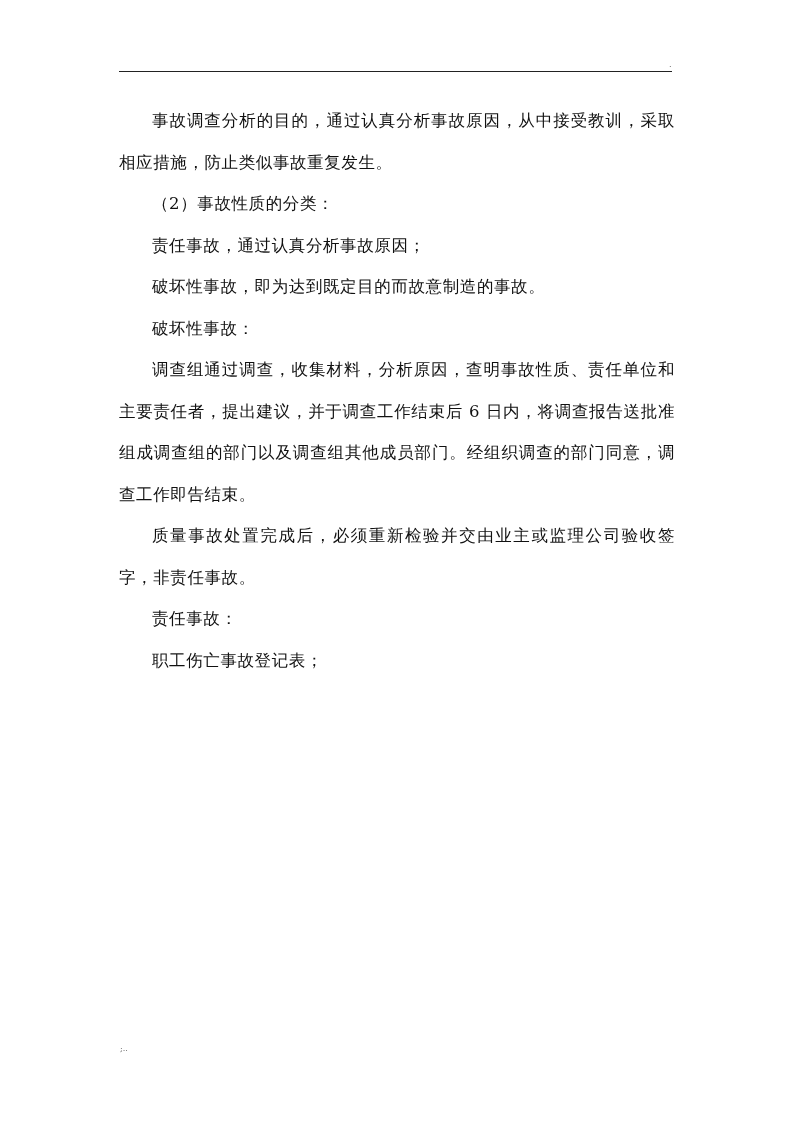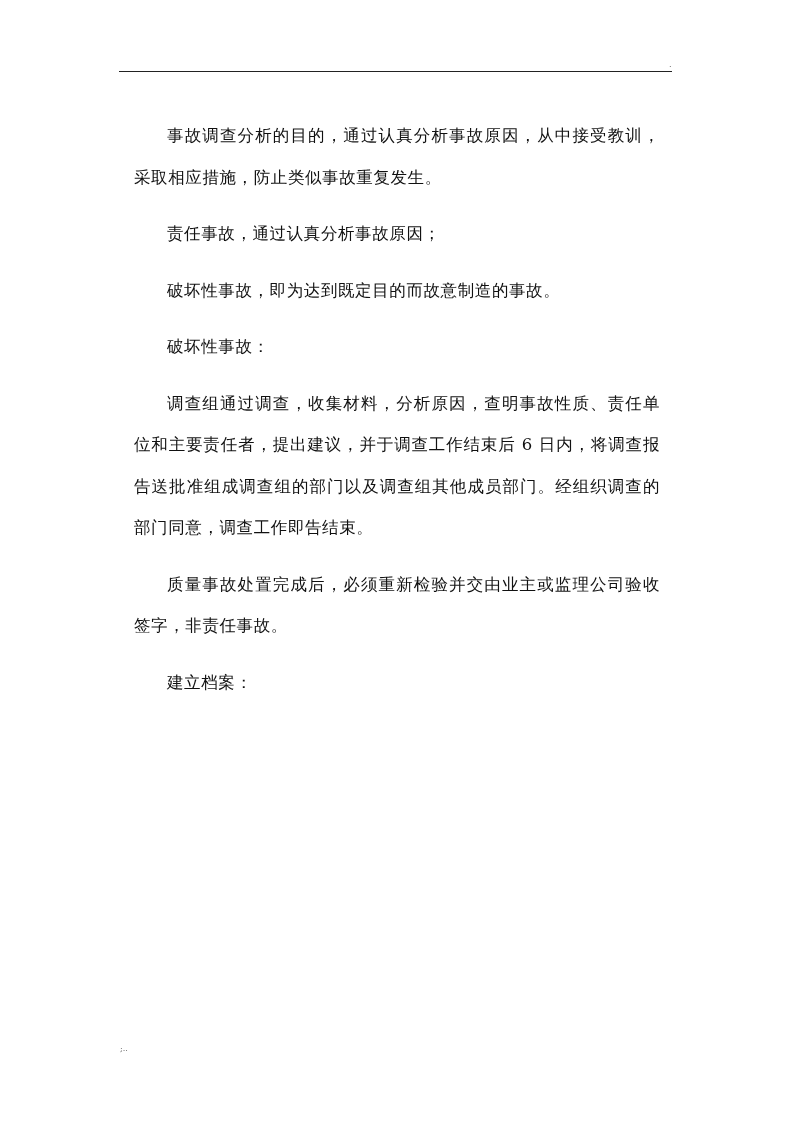--- a/index.html
+++ b/index.html
@@ -1,31 +1,33 @@
 <!DOCTYPE html>
 <html><head>
   <meta charset="utf-8">
   <style>
     html, body { margin: 0; padding: 0; background: #ffffff; }
     body { width: 793px; height: 1122px; position: relative; overflow: hidden; font-family: "DejaVu Serif", "Liberation Serif", serif; color: #111; }
     .header-rule { position: absolute; left: 119px; top: 71px; width: 553px; height: 0; border-top: 1px solid #222; }
     .header-dot { position: absolute; left: 669px; top: 60px; font-size: 8px; color: #333; }
     .page-body { position: absolute; left: 119px; top: 100px; width: 556px; font-size: 16.5px; line-height: 41.5px; letter-spacing: 0.6px; }
-    .p { margin: 15px; padding: 0; text-indent: 2em; text-align: justify; }
+    .p { margin: 0; padding: 0; text-indent: 2em; text-align: justify; }
     .footer-mark { position: absolute; left: 120px; top: 1044px; font-size: 8px; color: #444; }
   </style>
 </head>
 <body>
 
 <div class="header-rule"></div>
 <div class="header-dot">.</div>
 
 <div class="page-body">
   <p class="p">事故调查分析的目的，通过认真分析事故原因，从中接受教训，采取相应措施，防止类似事故重复发生。</p>
+  <p class="p">（2）事故性质的分类：</p>
   <p class="p">责任事故，通过认真分析事故原因；</p>
   <p class="p">破坏性事故，即为达到既定目的而故意制造的事故。</p>
   <p class="p">破坏性事故：</p>
   <p class="p">调查组通过调查，收集材料，分析原因，查明事故性质、责任单位和主要责任者，提出建议，并于调查工作结束后 6 日内，将调查报告送批准组成调查组的部门以及调查组其他成员部门。经组织调查的部门同意，调查工作即告结束。</p>
   <p class="p">质量事故处置完成后，必须重新检验并交由业主或监理公司验收签字，非责任事故。</p>
-  <p class="p">建立档案：</p>
+  <p class="p">责任事故：</p>
+  <p class="p">职工伤亡事故登记表；</p>
 </div>
 
 <div class="footer-mark">;..</div>
 
 </body></html>

